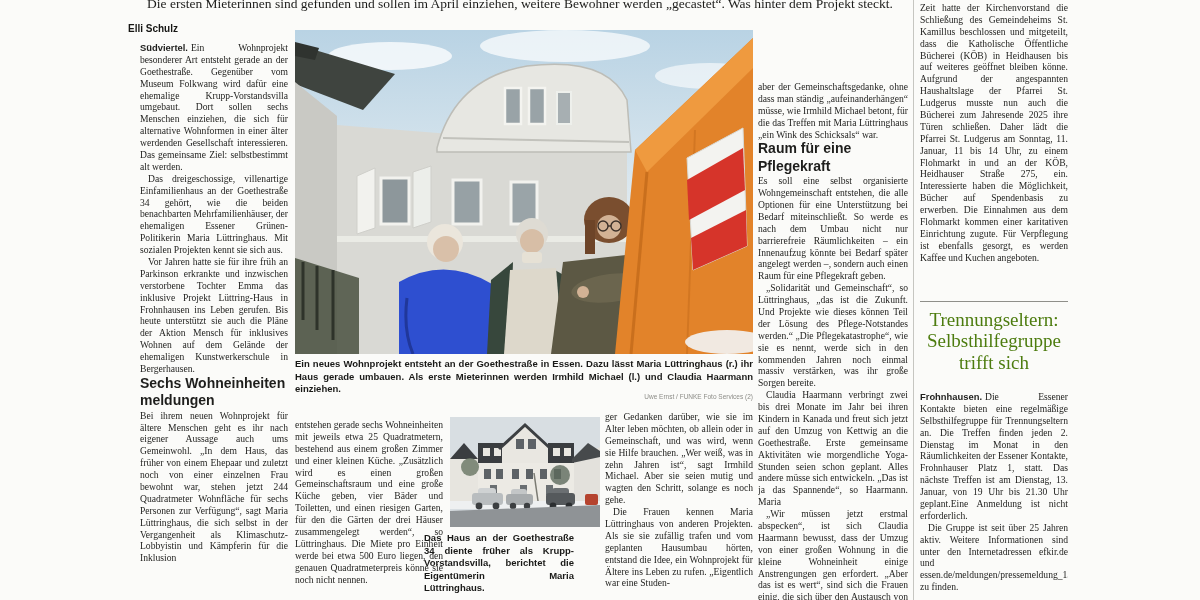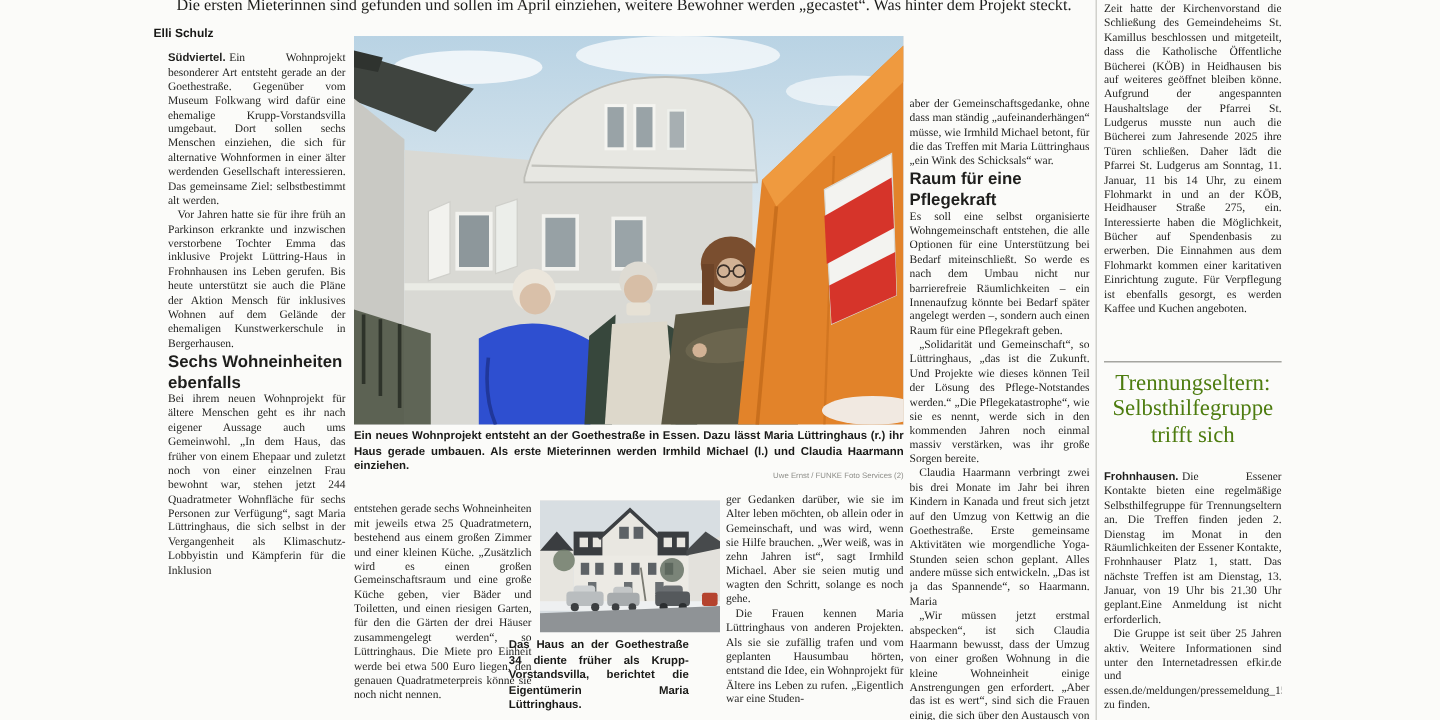--- a/index.html
+++ b/index.html
@@ -30,22 +30,23 @@
 <body>
 
 <div class="page">
 
   <div class="teaser">Die ersten Mieterinnen sind gefunden und sollen im April einziehen, weitere Bewohner werden „gecastet“. Was hinter dem Projekt steckt.</div>
 
   <div class="byline">Elli Schulz</div>
 
   <div class="col" style="left:140px;top:42px;width:148px;height:558px;">
     <p><strong class="lead">Südviertel.</strong><span>Ein Wohnprojekt besonderer Art entsteht gerade an der Goethestraße. Gegenüber vom Museum Folkwang wird dafür eine ehemalige Krupp-Vorstandsvilla umgebaut. Dort sollen sechs Menschen einziehen, die sich für alternative Wohnformen in einer älter werdenden Gesellschaft interessieren. Das gemeinsame Ziel: selbstbestimmt alt werden.</span></p>
+    <p class="indent">Das dreigeschossige, villenartige Einfamilienhaus an der Goethestraße 34 gehört, wie die beiden benachbarten Mehrfamilienhäuser, der ehemaligen Essener Grünen-Politikerin Maria Lüttringhaus. Mit sozialen Projekten kennt sie sich aus.</p>
     <p class="indent">Vor Jahren hatte sie für ihre früh an Parkinson erkrankte und inzwischen verstorbene Tochter Emma das inklusive Projekt Lüttring-Haus in Frohnhausen ins Leben gerufen. Bis heute unterstützt sie auch die Pläne der Aktion Mensch für inklusives Wohnen auf dem Gelände der ehemaligen Kunstwerkerschule in Bergerhausen.</p>
-    <p class="subhead">Sechs Wohneinheiten ebenfalls</p>
+    <p class="subhead">Sechs Wohneinheiten meldungen</p>
     <p>Bei ihrem neuen Wohnprojekt für ältere Menschen geht es ihr nach eigener Aussage auch ums Gemeinwohl. „In dem Haus, das früher von einem Ehepaar und zuletzt noch von einer einzelnen Frau bewohnt war, stehen jetzt 244 Quadratmeter Wohnfläche für sechs Personen zur Verfügung“, sagt Maria Lüttringhaus, die sich selbst in der Vergangenheit als Klimaschutz-Lobbyistin und Kämpferin für die Inklusion</p>
   </div>
 
   <div class="photo" style="left:295px;top:30px;width:458px;height:324px;">
     <svg viewBox="0 0 458 324" preserveAspectRatio="none">
       <defs>
         <linearGradient id="sky" x1="0" y1="0" x2="0" y2="1">
           <stop offset="0" stop-color="#b9d3e4"></stop>
             <stop offset="0.6" stop-color="#e3ecf1"></stop>
             <stop offset="1" stop-color="#eef2f4"></stop>

